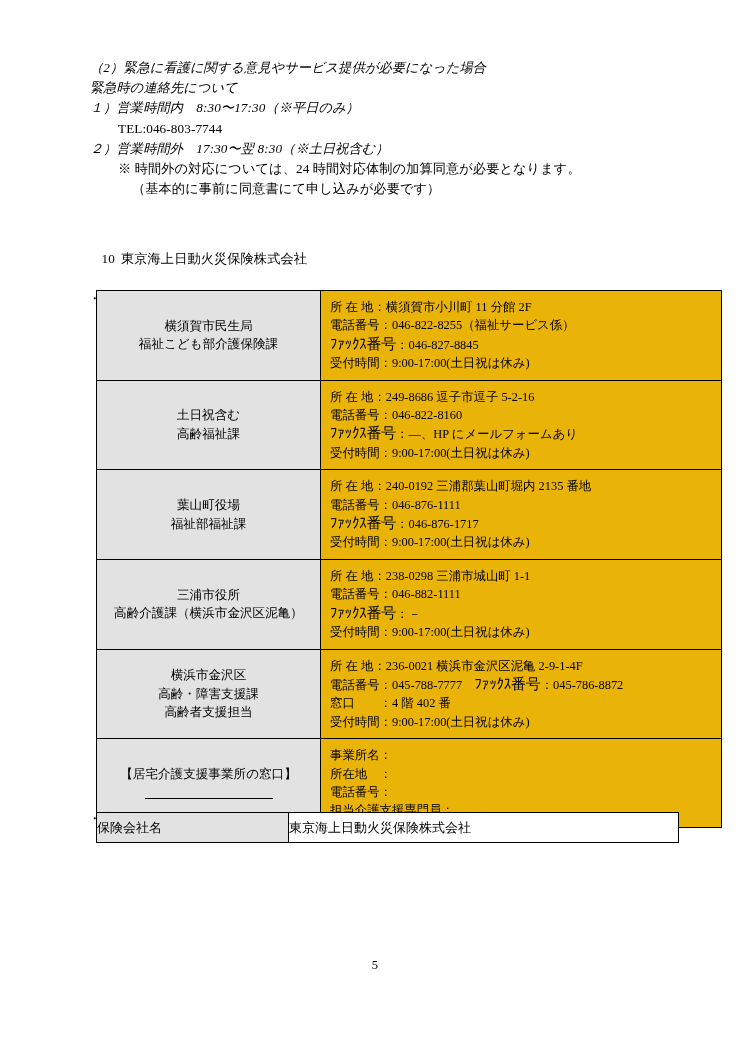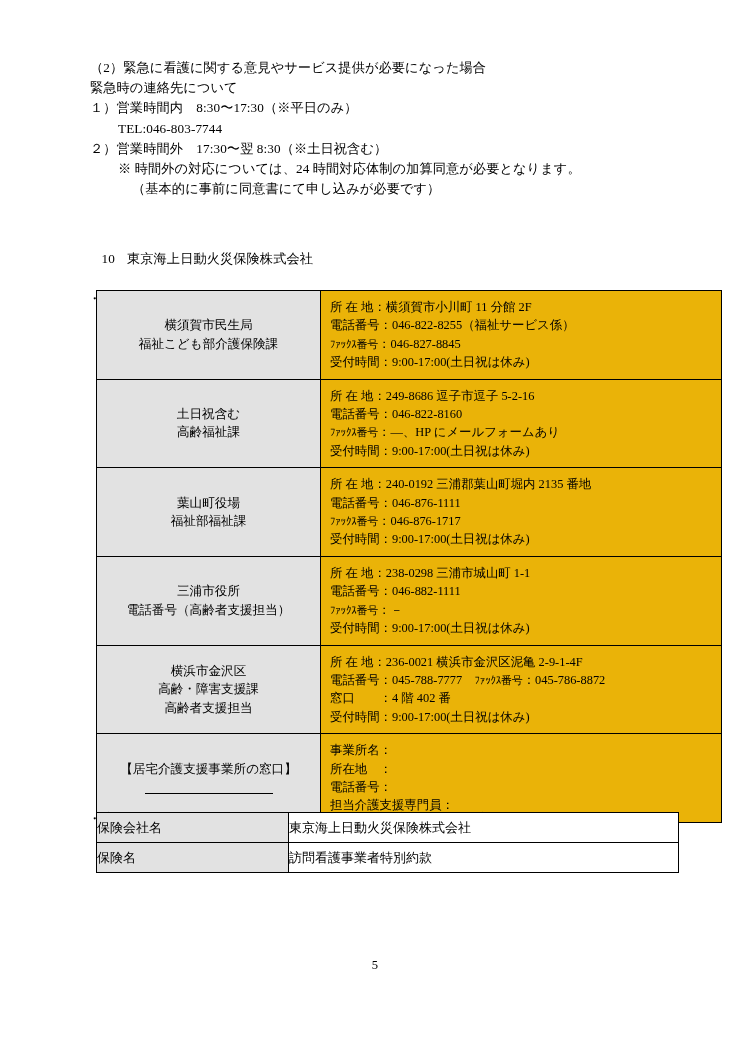--- a/index.html
+++ b/index.html
@@ -31,31 +31,31 @@
     white-space: pre-wrap;
   }
 
   .intro {
     position: absolute;
     left: 90px;
     top: 58px;
     width: 600px;
   }
   .intro .ln { display: block; }
-  .ind-1 { padding-left: 0; }
+  .ind-1 { padding-left: 0; font-style: italic; }
   .ind-3 { padding-left: 28px; }
   .ind-4 { padding-left: 42px; }
 
   .section-head {
     position: absolute;
     left: 88px;
     top: 229px;
     width: 600px;
   }
-  .section-head .num { margin-right: 12px; }
+  .section-head .num { margin-right: 6px; }
 
   .section-note {
     position: absolute;
     left: 88px;
     top: 249px;
     width: 600px;
   }
   .section-note .ln { display: block; }
   .section-note .ln2 { padding-left: 12px; }
 
@@ -93,21 +93,21 @@
     font-size: 12.6px;
     line-height: 18.5px;
   }
   .det-line {
     display: block;
     font-size: 12.4px;
     line-height: 18.4px;
     white-space: pre;
   }
   .hw { 
-    font-size: 11px;
+    font-size: 15px;
     letter-spacing: -0.2px;
     font-family: Liberation Serif, serif;
   }
   .rule {
     display: block;
     width: 128px;
     height: 0;
     margin: 14px auto 2px auto;
     border-bottom: 1.5px solid #000;
   }
@@ -204,21 +204,21 @@
           <td class="det">
             <span class="det-line"><span>所 在 地</span><span>：</span><span>240-0192 三浦郡葉山町堀内 2135 番地</span></span>
             <span class="det-line"><span>電話番号</span><span>：</span><span>046-876-1111</span></span>
             <span class="det-line"><span class="hw">ﾌｧｯｸｽ番号</span><span>：</span><span>046-876-1717</span></span>
             <span class="det-line"><span>受付時間</span><span>：</span><span>9:00-17:00(土日祝は休み)</span></span>
           </td>
         </tr>
         <tr>
           <td class="org">
             <span class="org-line">三浦市役所</span>
-            <span class="org-line">電話番号（高齢者支援担当）</span>
+            <span class="org-line">高齢介護課（横浜市金沢区泥亀）</span>
           </td>
           <td class="det">
             <span class="det-line"><span>所 在 地</span><span>：</span><span>238-0298 三浦市城山町 1-1</span></span>
             <span class="det-line"><span>電話番号</span><span>：</span><span>046-882-1111</span></span>
             <span class="det-line"><span class="hw">ﾌｧｯｸｽ番号</span><span>：</span><span>－</span></span>
             <span class="det-line"><span>受付時間</span><span>：</span><span>9:00-17:00(土日祝は休み)</span></span>
           </td>
         </tr>
         <tr>
           <td class="org">
@@ -249,22 +249,18 @@
   </table>
 
   <div class="ins-note body-text">・訪問看護のサービス提供に伴い、事業者は下記損害賠償補償制度に加入します。</div>
 
   <table class="ins-table">
     <tbody id="ins-tbody">
         <tr>
           <td class="k">保険会社名</td>
           <td class="v">東京海上日動火災保険株式会社</td>
         </tr>
-        <tr>
-          <td class="k">保険名</td>
-          <td class="v">訪問看護事業者特別約款</td>
-        </tr>
       </tbody>
   </table>
 
   <div class="page-number">5</div>
 
 </div>
 
 </body></html>

